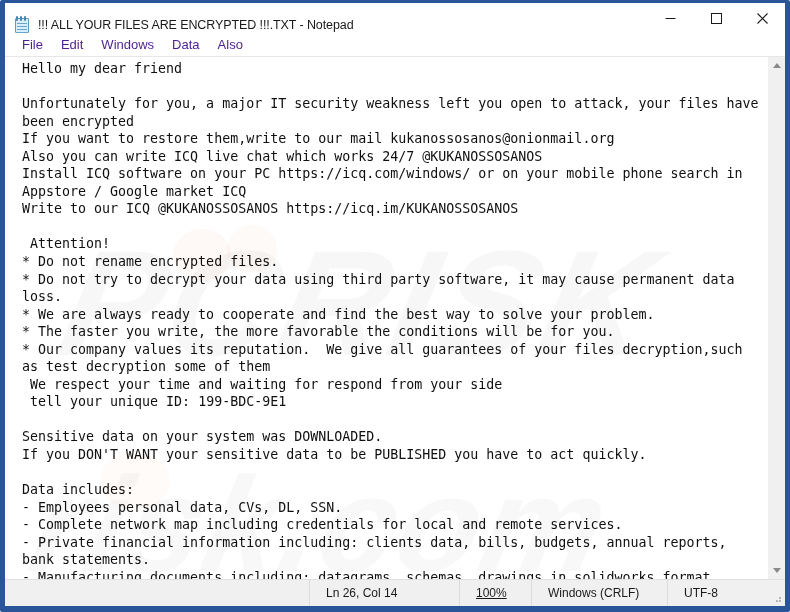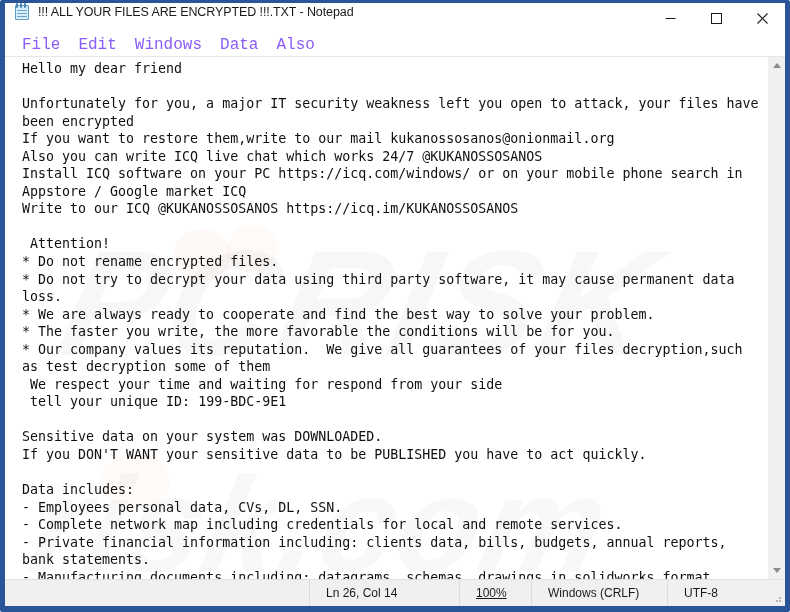--- a/index.html
+++ b/index.html
@@ -28,21 +28,21 @@
     display: flex;
     flex-direction: column;
   }
 
   
   .titlebar {
     height: 31px;
     min-height: 31px;
     background: #ffffff;
     display: flex;
-    align-items: flex-start;
+    align-items: flex-end;
     position: relative;
   }
   .title-left {
     display: flex;
     align-items: center;
     padding-left: 9px;
     overflow: hidden;
     flex: 1;
   }
   .app-icon {
@@ -110,25 +110,24 @@
   .menubar {
     height: 22px;
     min-height: 22px;
     background: #ffffff;
     display: flex;
     align-items: center;
     padding-left: 8px;
     border-bottom: 1px solid #e6e6e6;
   }
   .menu-item {
-    font-size: 16px;
-    color: #8b5cf6;
+    font-size: 13px;
+    color: #4c1d95;
     padding: 2px 9px 3px 9px;
     white-space: nowrap;
-    font-family: Liberation Mono, monospace;
   }
 
   
   .editor-wrap {
     flex: 1;
     display: flex;
     position: relative;
     background: #ffffff;
     overflow: hidden;
   }

